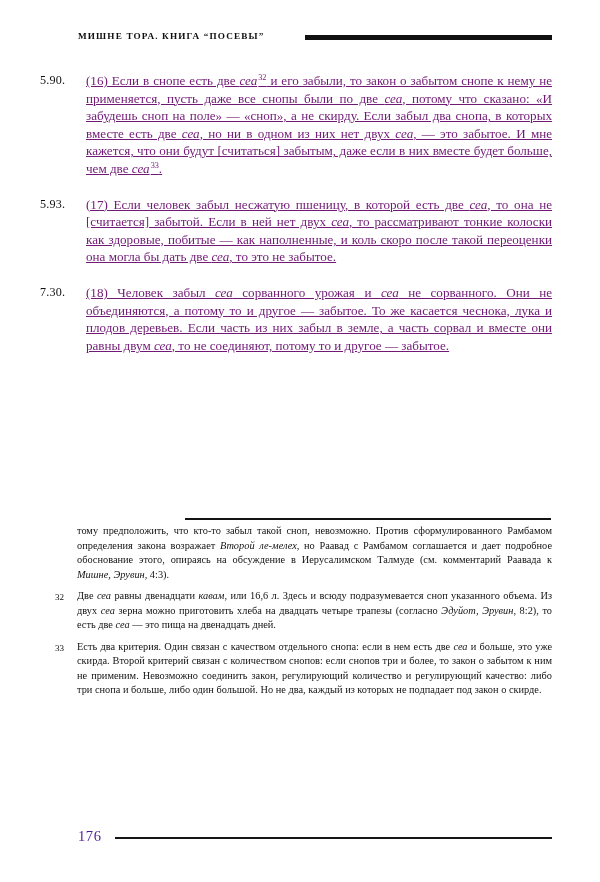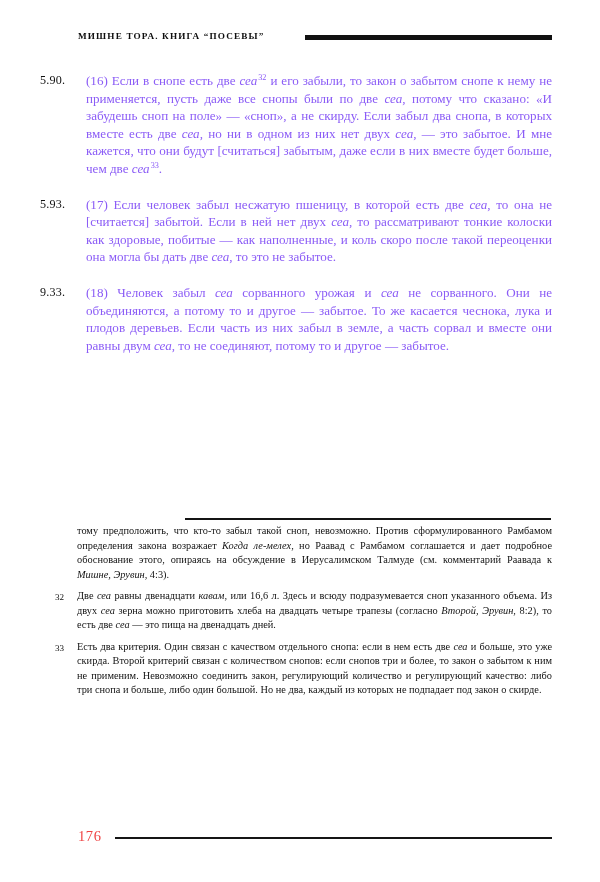--- a/index.html
+++ b/index.html
@@ -75,21 +75,22 @@
     padding-top: 0px;
     font-variant-numeric: oldstyle-nums;
   }
   .halakha-text {
     flex: 1 1 auto;
     font-size: 13.1px;
     line-height: 17.6px;
     text-align: justify;
     text-justify: inter-word;
     hyphens: none;
-    color: #8b5cf6;
+    color: #701a75;
+    text-decoration: underline;
   }
   .halakha-text i, .fn-text i { font-style: italic; }
 
   .sup {
     font-size: 8.2px;
     vertical-align: super;
     line-height: 0;
     padding-left: 1px;
   }
 
@@ -139,21 +140,21 @@
     bottom: 36px;
     right: 48px;
     height: 20px;
     display: flex;
     align-items: center;
   }
   .folio-num {
     font-size: 14.5px;
     letter-spacing: 0.6px;
     font-variant-numeric: oldstyle-nums;
-    color: #ef4444;
+    color: #4c1d95;
   }
   .folio-rule {
     flex: 1 1 auto;
     margin-left: 13px;
     height: 1.6px;
     background: #151515;
     position: relative;
     top: 2px;
   }
 </style>
@@ -173,39 +174,39 @@
       <div class="halakha-num">5.90.</div>
       <div class="halakha-text">(16) Если в снопе есть две <i>сеа</i><sup class="sup">32</sup> и его забыли, то закон о забытом снопе к нему не применяется, пусть даже все снопы были по две <i>сеа</i>, потому что сказано: «И забудешь сноп на поле» — «сноп», а не скирду. Если забыл два снопа, в которых вместе есть две <i>сеа</i>, но ни в одном из них нет двух <i>сеа</i>, — это забытое. И мне кажется, что они будут [считаться] забытым, даже если в них вместе будет больше, чем две <i>сеа</i><sup class="sup">33</sup>.</div>
     </div>
 
     <div class="halakha">
       <div class="halakha-num">5.93.</div>
       <div class="halakha-text">(17) Если человек забыл несжатую пшеницу, в которой есть две <i>сеа</i>, то она не [считается] забытой. Если в ней нет двух <i>сеа</i>, то рассматривают тонкие колоски как здоровые, побитые — как наполненные, и коль скоро после такой переоценки она могла бы дать две <i>сеа</i>, то это не забытое.</div>
     </div>
 
     <div class="halakha">
-      <div class="halakha-num">9.33.</div>
+      <div class="halakha-num">7.30.</div>
       <div class="halakha-text">(18) Человек забыл <i>сеа</i> сорванного урожая и <i>сеа</i> не сорванного. Они не объединяются, а потому то и другое — забытое. То же касается чеснока, лука и плодов деревьев. Если часть из них забыл в земле, а часть сорвал и вместе они равны двум <i>сеа</i>, то не соединяют, потому то и другое — забытое.</div>
     </div>
 
 
   </div>
 
   <div class="fn-rule"></div>
 
   <div class="fn-block">
 
     <div class="fn">
       <div class="fn-marker"></div>
-      <div class="fn-text">тому предположить, что кто-то забыл такой сноп, невозможно. Против сформулированного Рамбамом определения закона возражает <i>Когда ле-мелех</i>, но Раавад с Рамбамом соглашается и дает подробное обоснование этого, опираясь на обсуждение в Иерусалимском Талмуде (см. комментарий Раавада к <i>Мишне, Эрувин</i>, 4:3).</div>
+      <div class="fn-text">тому предположить, что кто-то забыл такой сноп, невозможно. Против сформулированного Рамбамом определения закона возражает <i>Второй ле-мелех</i>, но Раавад с Рамбамом соглашается и дает подробное обоснование этого, опираясь на обсуждение в Иерусалимском Талмуде (см. комментарий Раавада к <i>Мишне, Эрувин</i>, 4:3).</div>
     </div>
 
     <div class="fn">
       <div class="fn-marker">32</div>
-      <div class="fn-text">Две <i>сеа</i> равны двенадцати <i>кавам</i>, или 16,6 л. Здесь и всюду подразумевается сноп указанного объема. Из двух <i>сеа</i> зерна можно приготовить хлеба на двадцать четыре трапезы (согласно <i>Второй, Эрувин</i>, 8:2), то есть две <i>сеа</i> — это пища на двенадцать дней.</div>
+      <div class="fn-text">Две <i>сеа</i> равны двенадцати <i>кавам</i>, или 16,6 л. Здесь и всюду подразумевается сноп указанного объема. Из двух <i>сеа</i> зерна можно приготовить хлеба на двадцать четыре трапезы (согласно <i>Эдуйот, Эрувин</i>, 8:2), то есть две <i>сеа</i> — это пища на двенадцать дней.</div>
     </div>
 
     <div class="fn">
       <div class="fn-marker">33</div>
       <div class="fn-text">Есть два критерия. Один связан с качеством отдельного снопа: если в нем есть две <i>сеа</i> и больше, это уже скирда. Второй критерий связан с количеством снопов: если снопов три и более, то закон о забытом к ним не применим. Невозможно соединить закон, регулирующий количество и регулирующий качество: либо три снопа и больше, либо один большой. Но не два, каждый из которых не подпадает под закон о скирде.</div>
     </div>
 
   </div>
 
   <div class="folio">

